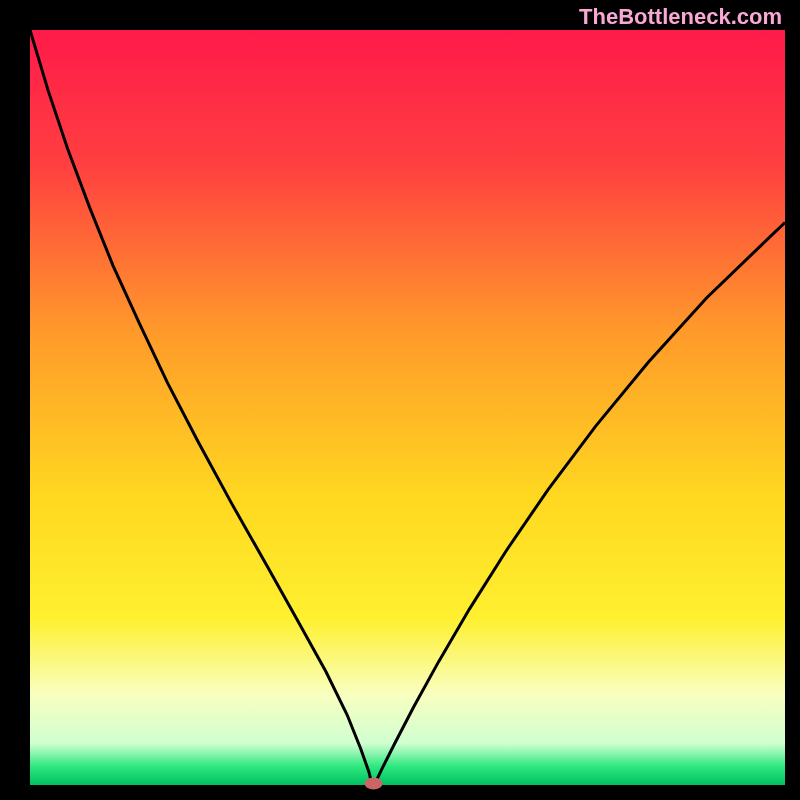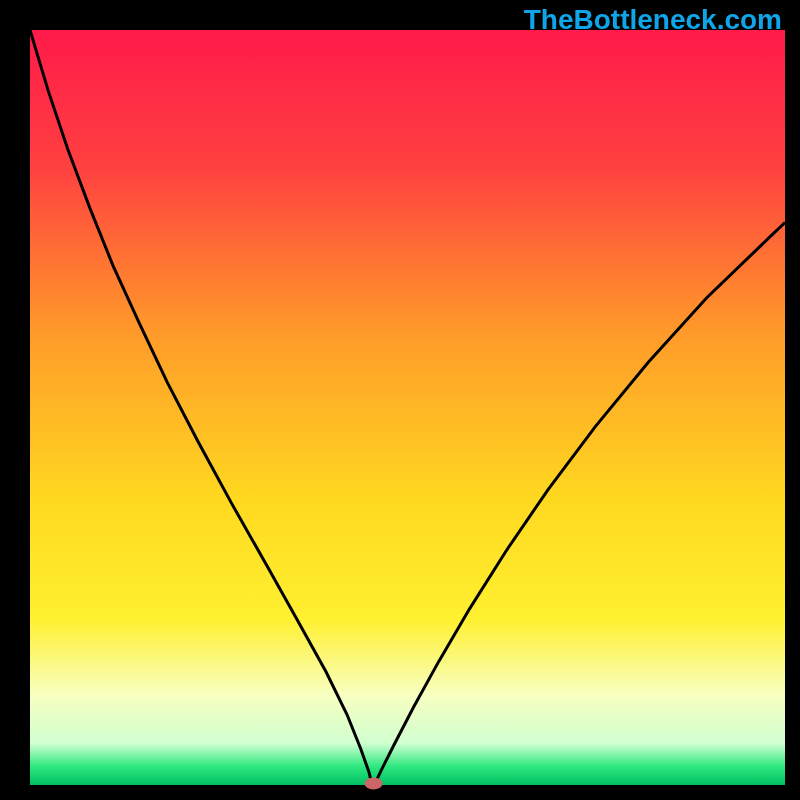--- a/index.html
+++ b/index.html
@@ -13,22 +13,22 @@
   }
   .container {
     position: relative;
     width: 800px;
     height: 800px;
   }
   .watermark {
     position: absolute;
     top: 4px;
     right: 18px;
-    color: #0ea5e9;
-    font-size: 28px;
+    color: #f9a8d4;
+    font-size: 22px;
     font-weight: bold;
     z-index: 10;
   }
   svg {
     position: absolute;
     top: 0;
     left: 0;
   }
 </style>
 </head>

